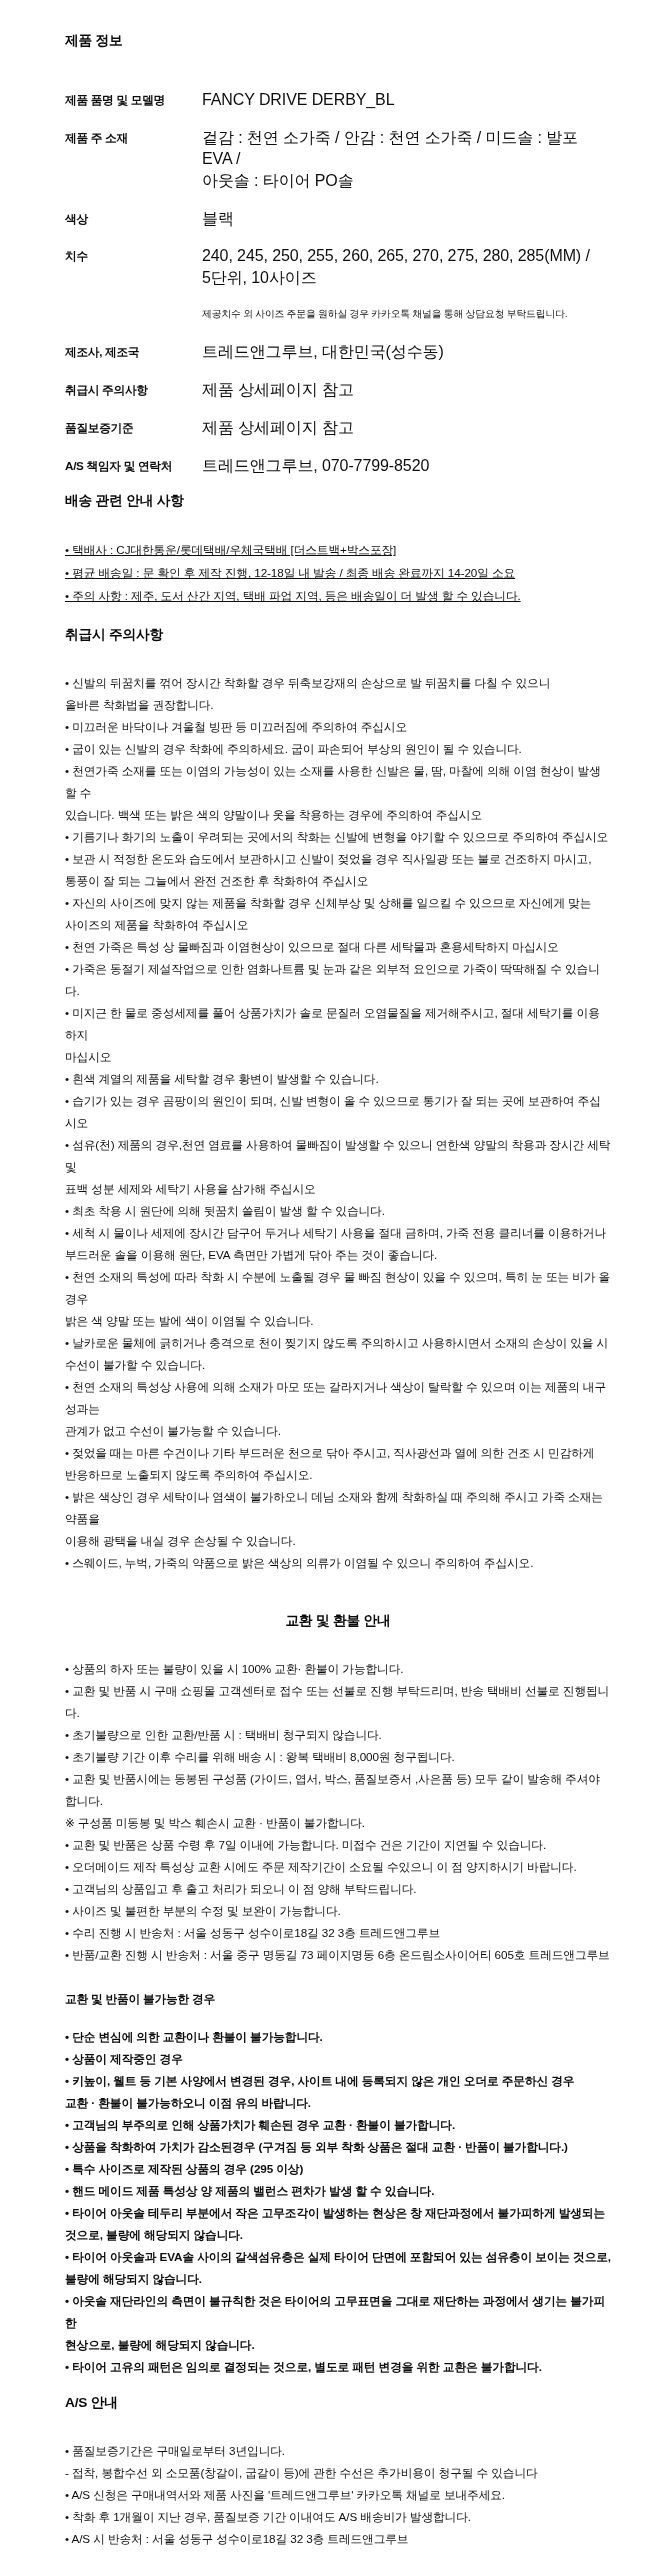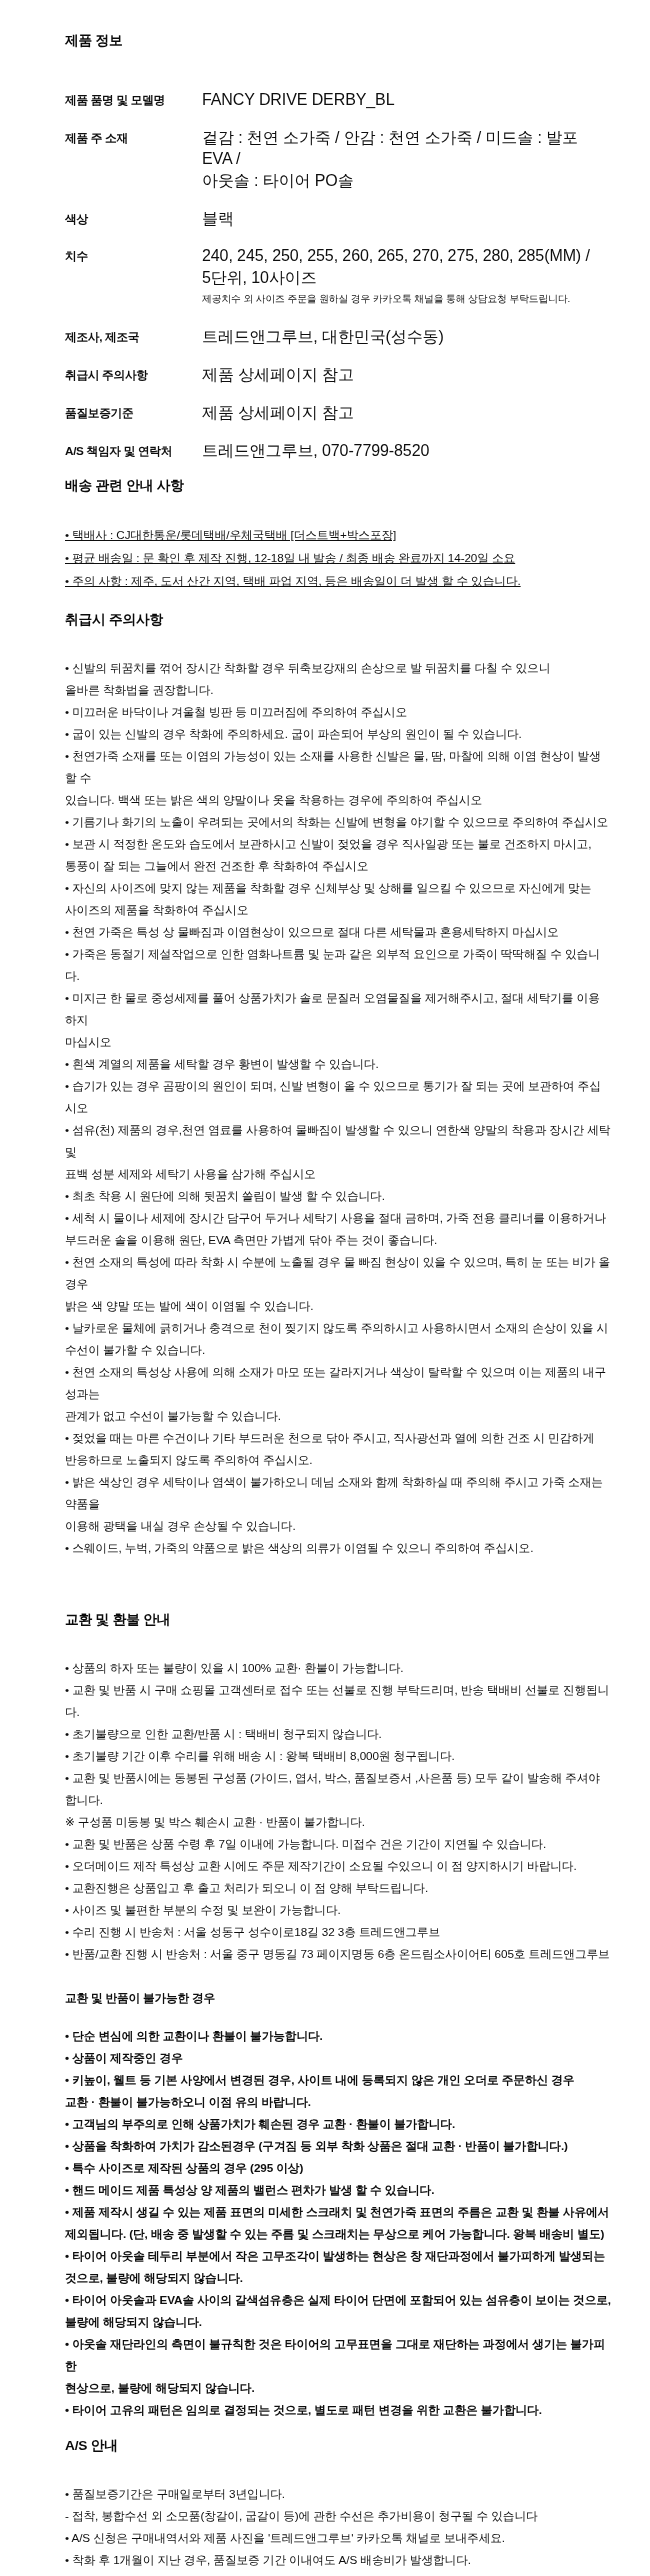--- a/index.html
+++ b/index.html
@@ -11,35 +11,35 @@
   }
   .content{padding:0 39px 0 65px;}
 
   .h-section{
     font-size:13.7px;font-weight:700;line-height:17px;margin:0;
     letter-spacing:-0.2px;color:#0a0a0a;
   }
   .h-top{padding-top:32px;}
   .h2-shipping{margin-top:13px;}
   .h2-care{margin-top:19px;}
-  .h2-exchange{margin-top:52px;}
+  .h2-exchange{margin-top:38px;text-align:center;}
   .h2-as{margin-top:15.6px;}
 
   
   .spec{margin-top:40px;}
   .spec-row{display:flex;align-items:flex-start;margin-bottom:16.3px;}
   .spec-label{
     flex:none;width:137px;font-weight:700;font-size:11.7px;line-height:21.5px;
     letter-spacing:-0.3px;
   }
   .spec-value{
     font-size:16px;line-height:21.5px;white-space:pre-line;letter-spacing:-0.1px;
   }
   .spec-note{
-    font-size:9.8px;line-height:21.5px;margin-top:0;letter-spacing:-0.1px;
+    font-size:9.8px;line-height:21.5px;margin-top:15px;letter-spacing:-0.1px;font-family:Liberation Serif, serif;
   }
 
   
   .list{margin-top:29px;}
   .list-flush{margin-top:16px;font-weight:bold;}
   .line{
     font-size:11.7px;line-height:22px;white-space:pre-line;letter-spacing:-0.1px;
   }
   .shipping .line{line-height:23px;text-decoration:underline;}
   .subhead{
@@ -144,38 +144,36 @@
     <h2 class="h-section h2-exchange">교환 및 환불 안내</h2>
     <div class="list">
         <div class="line">• 상품의 하자 또는 불량이 있을 시 100% 교환· 환불이 가능합니다.</div>
         <div class="line">• 교환 및 반품 시 구매 쇼핑몰 고객센터로 접수 또는 선불로 진행 부탁드리며, 반송 택배비 선불로 진행됩니다.</div>
         <div class="line">• 초기불량으로 인한 교환/반품 시 : 택배비 청구되지 않습니다.</div>
         <div class="line">• 초기불량 기간 이후 수리를 위해 배송 시 : 왕복 택배비 8,000원 청구됩니다.</div>
         <div class="line">• 교환 및 반품시에는 동봉된 구성품 (가이드, 엽서, 박스, 품질보증서 ,사은품 등) 모두 같이 발송해 주셔야 합니다.</div>
         <div class="line">※ 구성품 미동봉 및 박스 훼손시 교환 · 반품이 불가합니다.</div>
         <div class="line">• 교환 및 반품은 상품 수령 후 7일 이내에 가능합니다. 미접수 건은 기간이 지연될 수 있습니다.</div>
         <div class="line">• 오더메이드 제작 특성상 교환 시에도 주문 제작기간이 소요될 수있으니 이 점 양지하시기 바랍니다.</div>
-        <div class="line">• 교환진행은 상품입고 후 출고 처리가 되오니 이 점 양해 부탁드립니다.</div>
+        <div class="line">• 고객님의 상품입고 후 출고 처리가 되오니 이 점 양해 부탁드립니다.</div>
         <div class="line">• 사이즈 및 불편한 부분의 수정 및 보완이 가능합니다.</div>
         <div class="line">• 수리 진행 시 반송처 : 서울 성동구 성수이로18길 32 3층 트레드앤그루브</div>
         <div class="line">• 반품/교환 진행 시 반송처 : 서울 중구 명동길 73 페이지명동 6층 온드림소사이어티 605호 트레드앤그루브</div>
       </div>
 
     <h3 class="subhead">교환 및 반품이 불가능한 경우</h3>
     <div class="list list-flush">
         <div class="line">• 단순 변심에 의한 교환이나 환불이 불가능합니다.</div>
         <div class="line">• 상품이 제작중인 경우</div>
         <div class="line">• 키높이, 웰트 등 기본 사양에서 변경된 경우, 사이트 내에 등록되지 않은 개인 오더로 주문하신 경우
 교환 · 환불이 불가능하오니 이점 유의 바랍니다.</div>
         <div class="line">• 고객님의 부주의로 인해 상품가치가 훼손된 경우 교환 · 환불이 불가합니다.</div>
         <div class="line">• 상품을 착화하여 가치가 감소된경우 (구겨짐 등 외부 착화 상품은 절대 교환 · 반품이 불가합니다.)</div>
         <div class="line">• 특수 사이즈로 제작된 상품의 경우 (295 이상)</div>
         <div class="line">• 핸드 메이드 제품 특성상 양 제품의 밸런스 편차가 발생 할 수 있습니다.</div>
-        <div class="line">• 제품 제작시 생길 수 있는 제품 표면의 미세한 스크래치 및 천연가죽 표면의 주름은 교환 및 환불 사유에서
-제외됩니다. (단, 배송 중 발생할 수 있는 주름 및 스크래치는 무상으로 케어 가능합니다. 왕복 배송비 별도)</div>
         <div class="line">• 타이어 아웃솔 테두리 부분에서 작은 고무조각이 발생하는 현상은 창 재단과정에서 불가피하게 발생되는
 것으로, 불량에 해당되지 않습니다.</div>
         <div class="line">• 타이어 아웃솔과 EVA솔 사이의 갈색섬유층은 실제 타이어 단면에 포함되어 있는 섬유층이 보이는 것으로,
 불량에 해당되지 않습니다.</div>
         <div class="line">• 아웃솔 재단라인의 측면이 불규칙한 것은 타이어의 고무표면을 그대로 재단하는 과정에서 생기는 불가피한
 현상으로, 불량에 해당되지 않습니다.</div>
         <div class="line">• 타이어 고유의 패턴은 임의로 결정되는 것으로, 별도로 패턴 변경을 위한 교환은 불가합니다.</div>
       </div>
 
     <h2 class="h-section h2-as">A/S 안내</h2>

